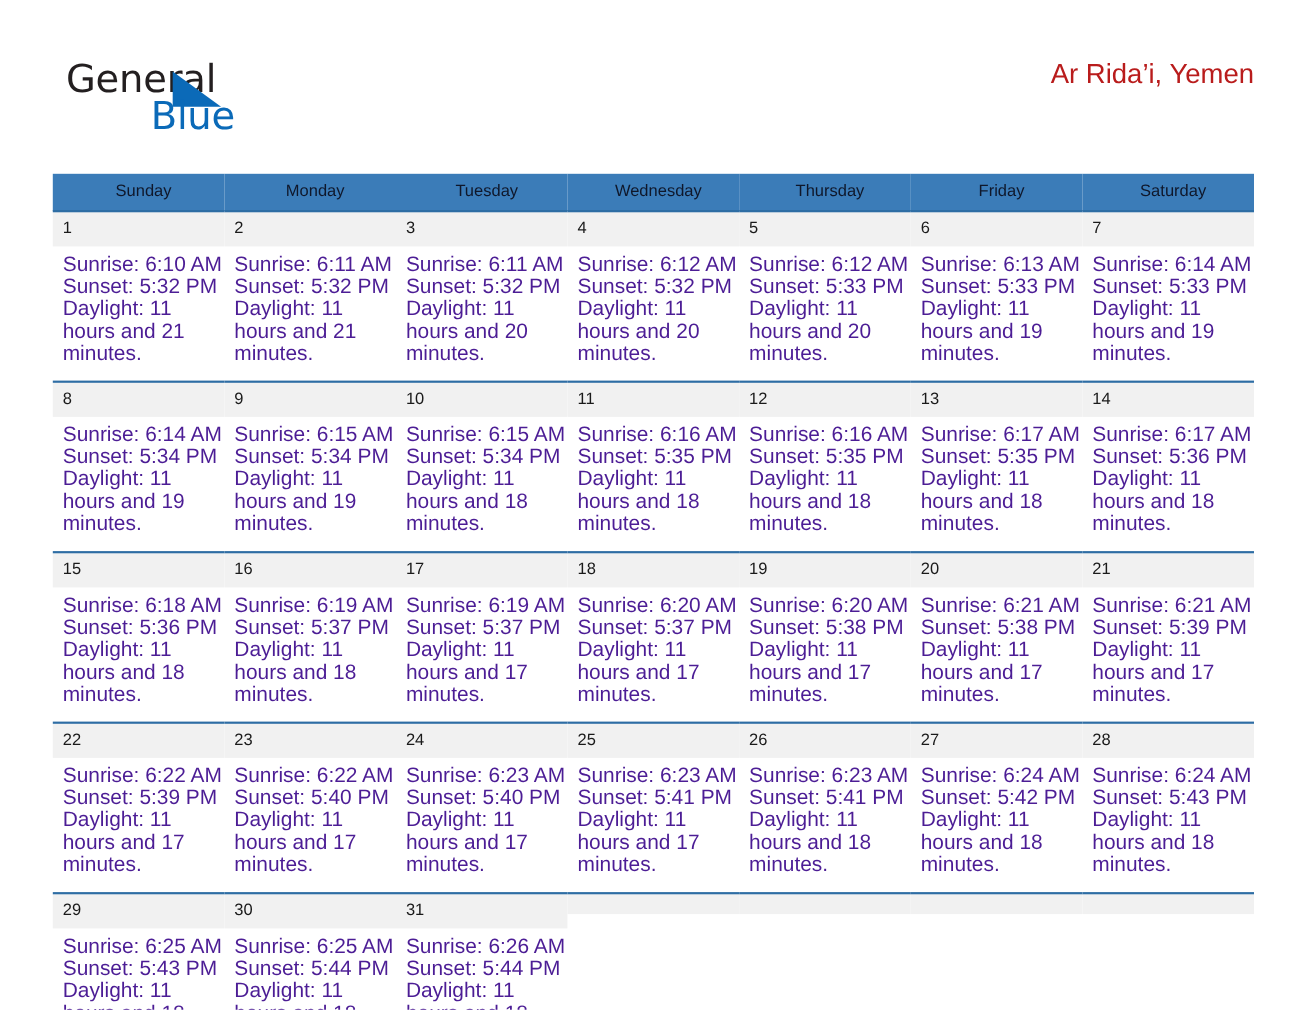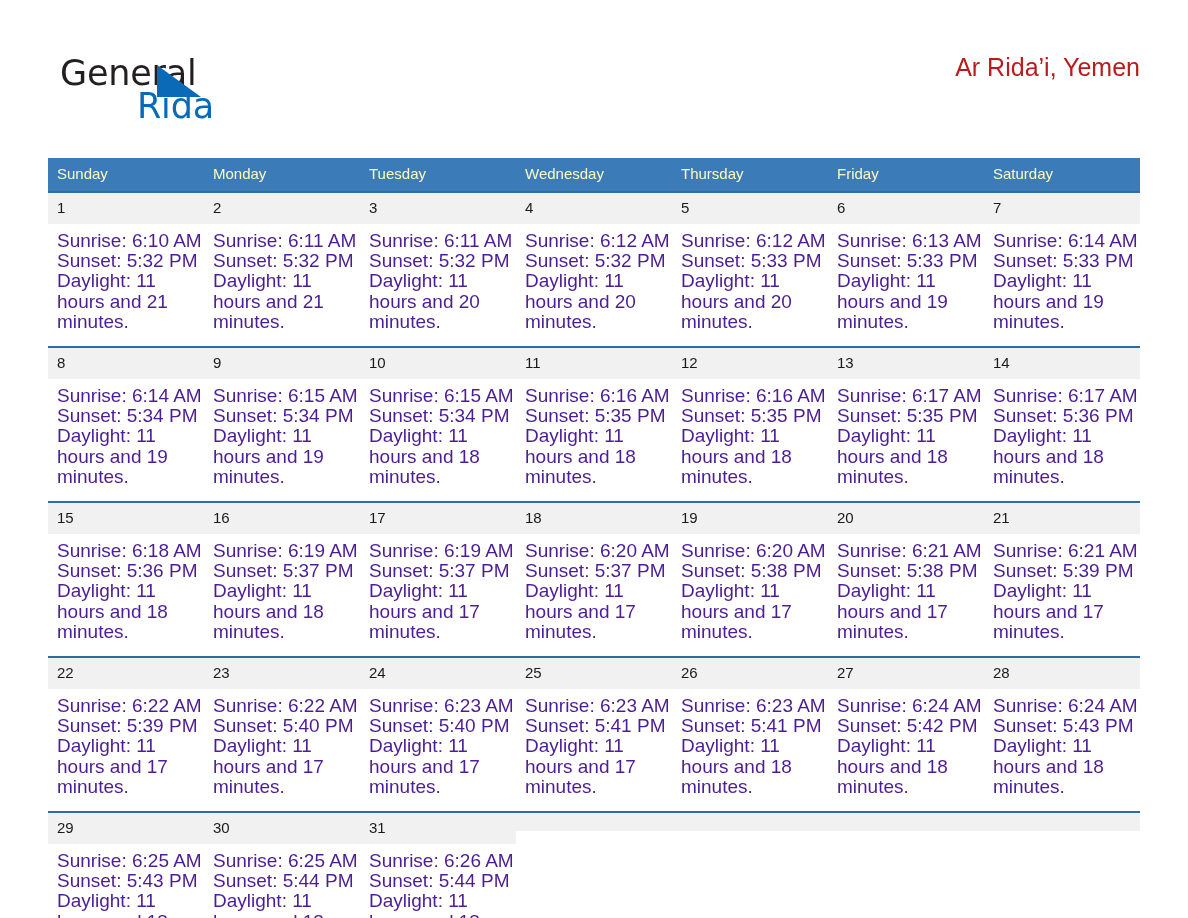--- a/index.html
+++ b/index.html
@@ -96,24 +96,24 @@
     left: 48px;
     top: 158px;
     width: 1092px;
     border-collapse: collapse;
     table-layout: fixed;
   }
   .calendar col { width: 156px; }
 
   .dow-row th {
     background: #3b7cb8;
-    color: #fef9c3;
+    color: #0f172a;
     font-size: 15px;
     font-weight: 400;
-    text-align: left;
+    text-align: center;
     padding: 7px 0 8px 9px;
     line-height: 18px;
     white-space: nowrap;
   }
 
   .week-row td {
     vertical-align: top;
     padding: 0;
     border-top: 2px solid #2e6da4;
     background: #ffffff;
@@ -144,21 +144,21 @@
 </head>
 <body>
 
 <div class="page">
 
   <div class="header">
 
     <div class="logo">
       <span class="logo-general">General</span>
       <span class="logo-triangle"></span>
-      <span class="logo-blue">Rida</span>
+      <span class="logo-blue">Blue</span>
     </div>
 
     <div class="title-block">
       <div class="cal-subtitle">Ar Rida’i, Yemen</div>
     </div>
 
   </div>
 
   <table class="calendar">
     <colgroup>

